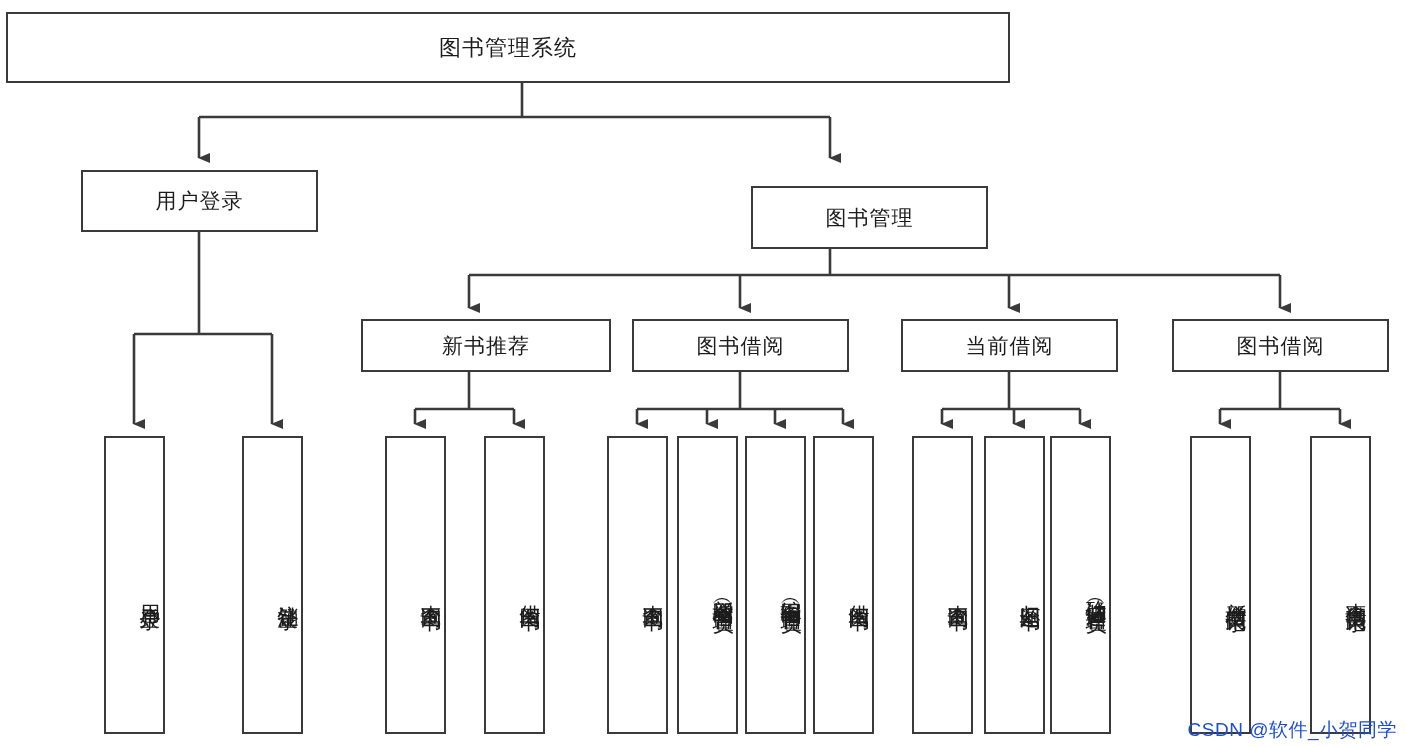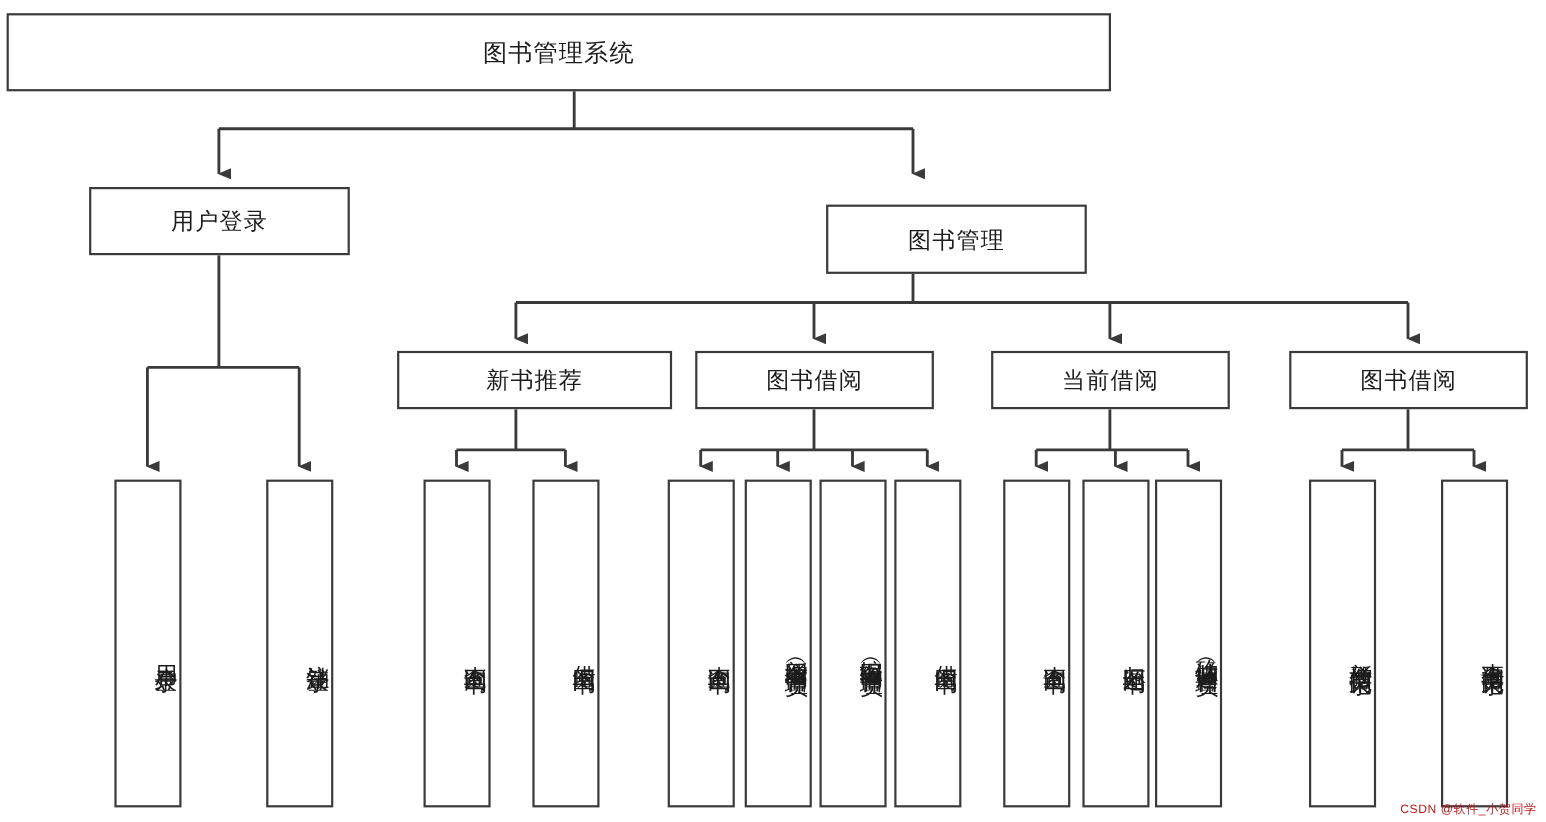--- a/index.html
+++ b/index.html
@@ -8,22 +8,22 @@
   #stage{position:relative;width:1405px;height:747px;background:#fff;}
   #wires{position:absolute;left:0;top:0;width:1405px;height:747px;}
   .node{position:absolute;box-sizing:border-box;background:#ffffff;
         border:2px solid #3a3a3a;display:flex;align-items:center;
         justify-content:center;color:#1c1c1c;}
   .node.h{font-size:21px;letter-spacing:1px;white-space:nowrap;}
   .node.root{font-size:22px;}
   .node.v{writing-mode:vertical-rl;text-orientation:upright;
           font-size:21px;line-height:1.22;letter-spacing:2px;
           padding-top:14px;align-items:flex-start;justify-content:center;}
-  #watermark{position:absolute;right:8px;bottom:4px;font-size:11px;
-             color:#b91c1c;white-space:nowrap;letter-spacing:.5px;}
+  #watermark{position:absolute;right:8px;bottom:4px;font-size:19px;
+             color:#1d4ed8;white-space:nowrap;letter-spacing:.5px;}
 </style>
 </head>
 <body>
 
 <div id="stage">
 
   <svg id="wires" viewBox="0 0 1405 747" xmlns="http://www.w3.org/2000/svg">
     <defs>
       <marker id="ah" markerWidth="10" markerHeight="12" refX="5" refY="11" orient="auto" markerUnits="userSpaceOnUse">
         <path d="M0,0 L10,0 L5,12 Z" fill="#3a3a3a"></path>

